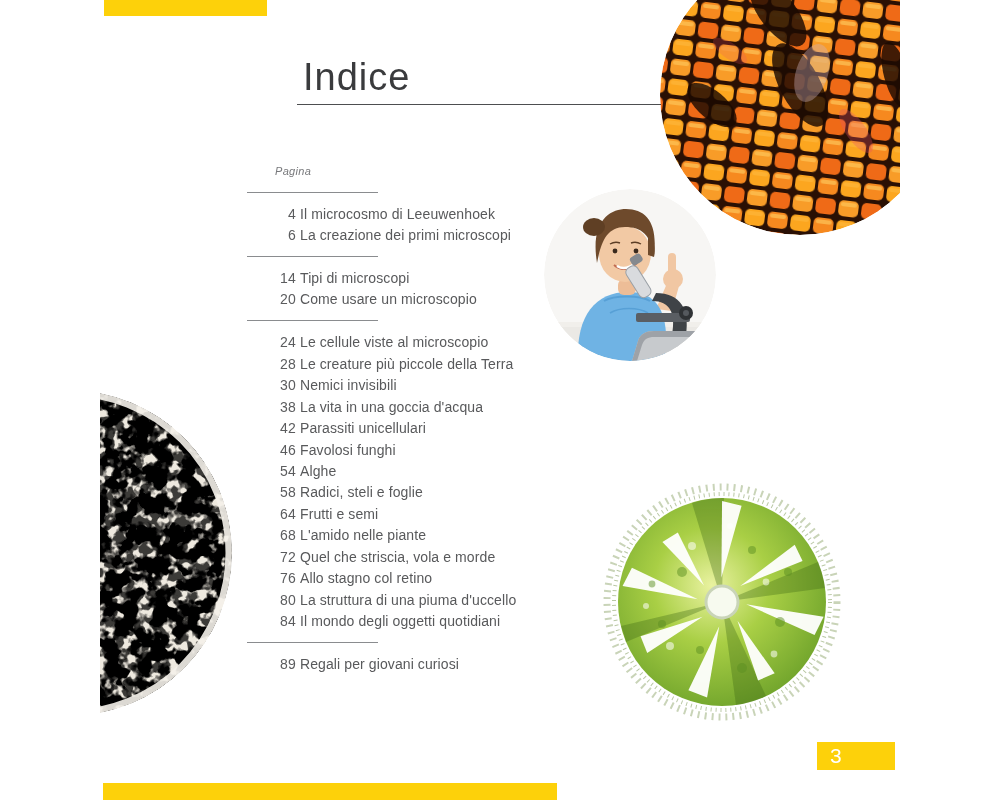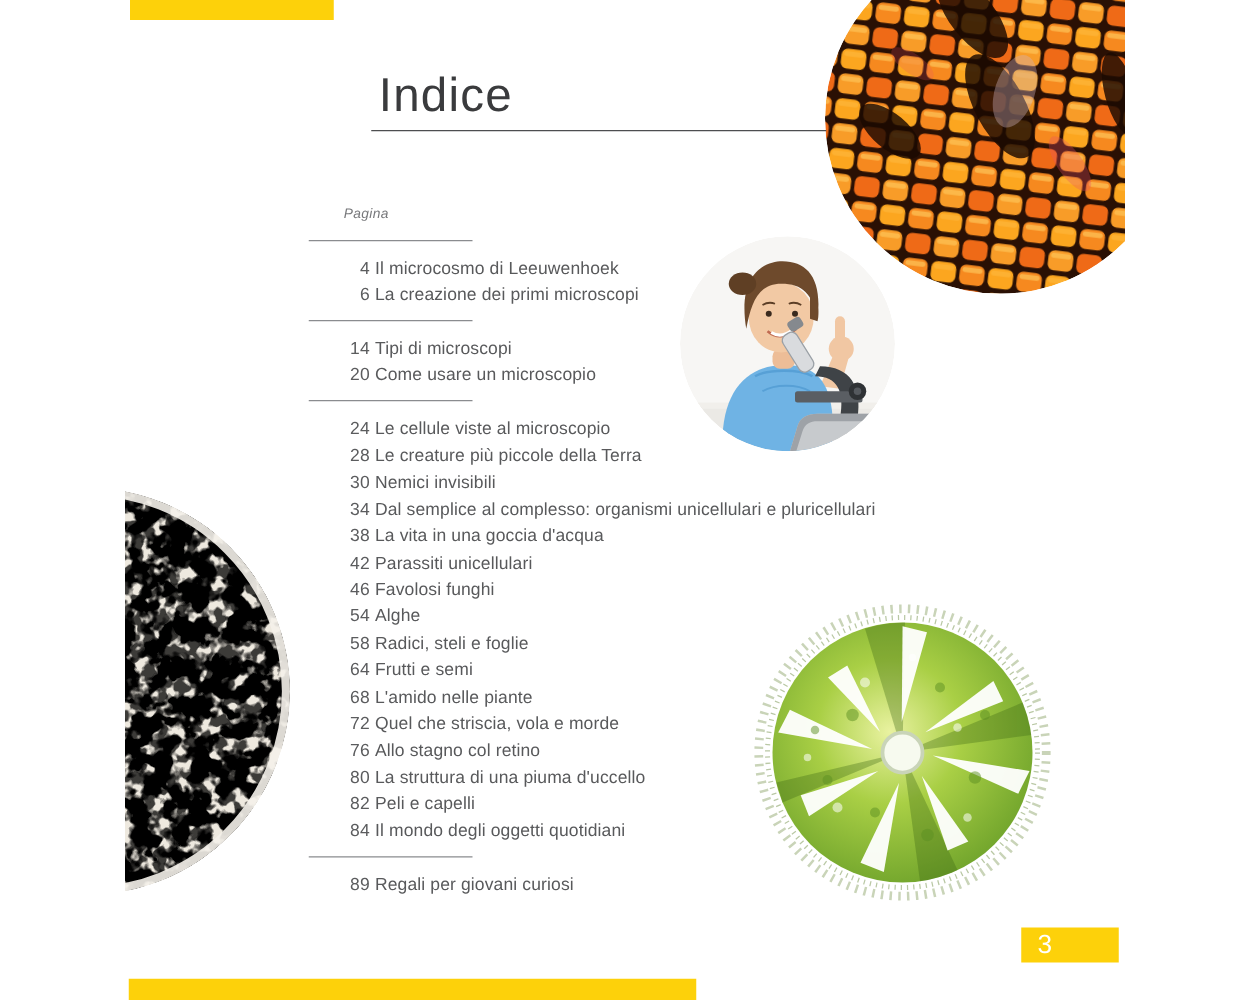--- a/index.html
+++ b/index.html
@@ -250,24 +250,20 @@
         </div>
         <div class="toc-row toc-entry">
           <span class="toc-num">28</span>
           <span class="toc-label">Le creature più piccole della Terra</span>
         </div>
         <div class="toc-row toc-entry">
           <span class="toc-num">30</span>
           <span class="toc-label">Nemici invisibili</span>
         </div>
         <div class="toc-row toc-entry">
-          <span class="toc-num">34</span>
-          <span class="toc-label">Dal semplice al complesso: organismi unicellulari e pluricellulari</span>
-        </div>
-        <div class="toc-row toc-entry">
           <span class="toc-num">38</span>
           <span class="toc-label">La vita in una goccia d'acqua</span>
         </div>
         <div class="toc-row toc-entry">
           <span class="toc-num">42</span>
           <span class="toc-label">Parassiti unicellulari</span>
         </div>
         <div class="toc-row toc-entry">
           <span class="toc-num">46</span>
           <span class="toc-label">Favolosi funghi</span>
@@ -294,24 +290,20 @@
         </div>
         <div class="toc-row toc-entry">
           <span class="toc-num">76</span>
           <span class="toc-label">Allo stagno col retino</span>
         </div>
         <div class="toc-row toc-entry">
           <span class="toc-num">80</span>
           <span class="toc-label">La struttura di una piuma d'uccello</span>
         </div>
         <div class="toc-row toc-entry">
-          <span class="toc-num">82</span>
-          <span class="toc-label">Peli e capelli</span>
-        </div>
-        <div class="toc-row toc-entry">
           <span class="toc-num">84</span>
           <span class="toc-label">Il mondo degli oggetti quotidiani</span>
         </div>
         <div class="toc-row toc-divider-row">
           <div class="toc-divider-line"></div>
         </div>
         <div class="toc-row toc-entry">
           <span class="toc-num">89</span>
           <span class="toc-label">Regali per giovani curiosi</span>
         </div>

